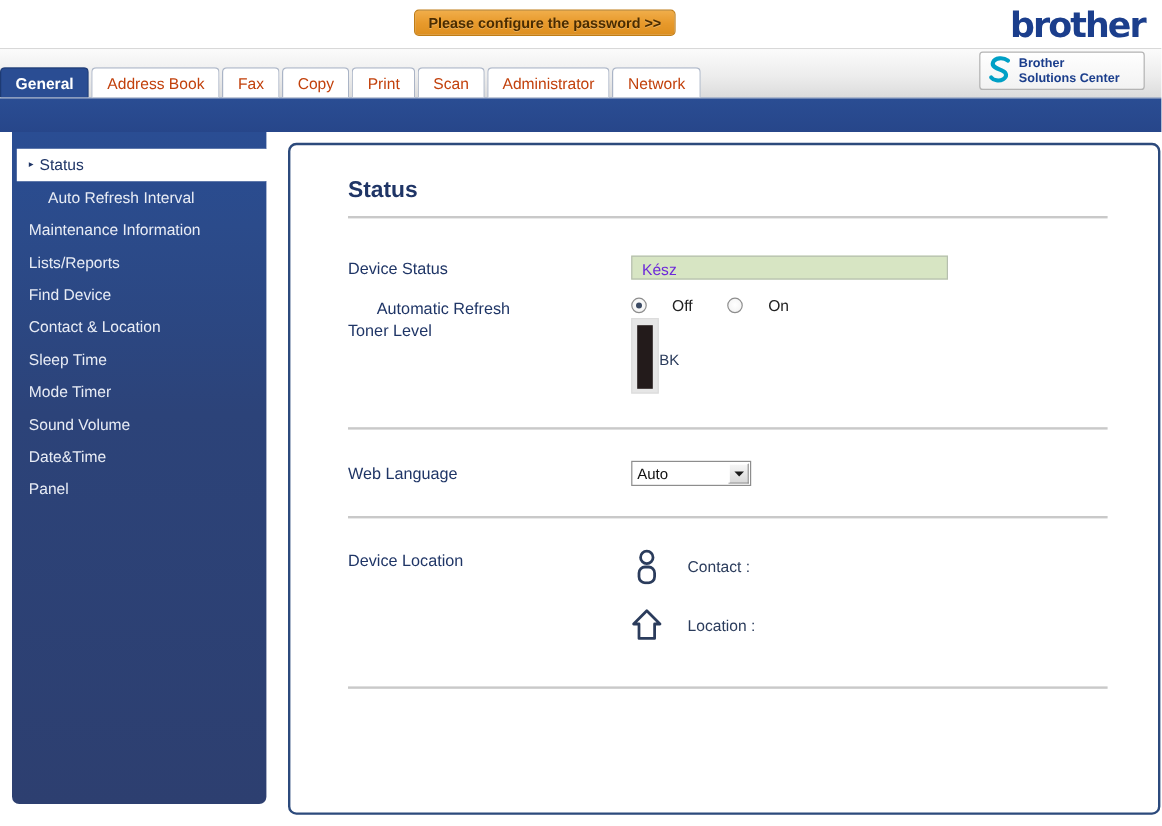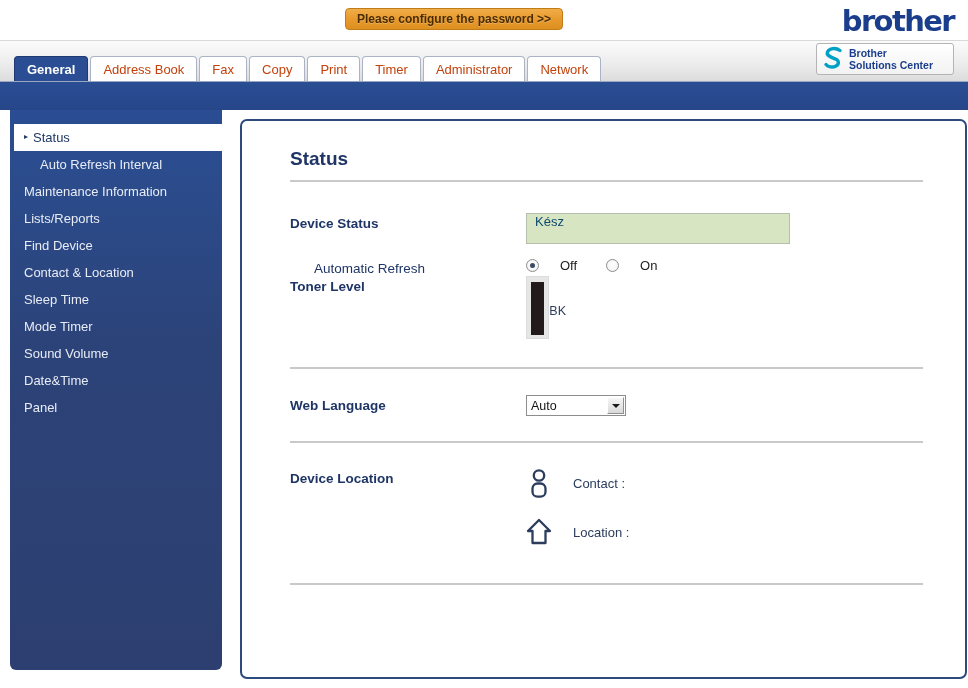--- a/index.html
+++ b/index.html
@@ -59,21 +59,21 @@
   
   .tab-strip {
     position: relative;
     height: 41px;
     background: linear-gradient(180deg, #fbfbfb 0%, #ededed 55%, #dcdcdc 100%);
     border-bottom: 1px solid #9aa7c0;
   }
 
   .tabs {
     position: absolute;
-    left: 14px;
+    left: 0;
     bottom: 0;
     display: flex;
     align-items: flex-start;
     gap: 2px;
   }
 
   .tab {
     height: 25px;
     padding: 0 12px;
     display: flex;
@@ -205,40 +205,40 @@
 
   .row {
     display: flex;
     align-items: flex-start;
     padding-left: 48px;
   }
 
   .row-label {
     width: 236px;
     font-size: 13.5px;
-    font-weight: bold;
+    font-weight: normal;
     color: #1f3566;
     padding-top: 3px;
   }
 
   .row-label.sub {
     font-weight: normal;
     padding-left: 24px;
   }
 
   .status-box {
     width: 264px;
-    height: 31px;
+    height: 20px;
     background: #d7e5c3;
     border: 1px solid #b6bfae;
     display: flex;
-    align-items: flex-start;
+    align-items: flex-end;
     padding-left: 8px;
     font-size: 13px;
-    color: #0c4a6e;
+    color: #6d28d9;
   }
 
   .radio-group {
     display: flex;
     align-items: center;
     gap: 21px;
     font-size: 13px;
     color: #222222;
   }
 
@@ -348,21 +348,21 @@
     <div class="brother-logo">brother</div>
   </div>
 
   <div class="tab-strip">
     <div class="tabs" id="tabs">
         <div class="tab active">General</div>
         <div class="tab">Address Book</div>
         <div class="tab">Fax</div>
         <div class="tab">Copy</div>
         <div class="tab">Print</div>
-        <div class="tab">Timer</div>
+        <div class="tab">Scan</div>
         <div class="tab">Administrator</div>
         <div class="tab">Network</div>
       </div>
 
     <div class="solutions-center">
       <svg class="sc-swoosh" viewBox="0 0 22 26">
         <path d="M17 4.5 C13 1.5 6 2 4.5 6 C3 10 9 11.5 12.5 13 C16 14.5 16.5 18 13 20 C9.5 22 5 21 3 18.5" fill="none" stroke="#00a0c6" stroke-width="3.4" stroke-linecap="round"></path>
       </svg>
       <div class="sc-text">
         <div>Brother</div>

